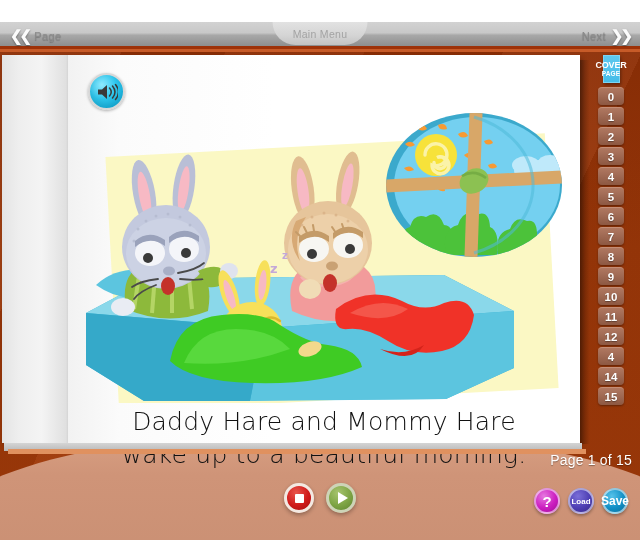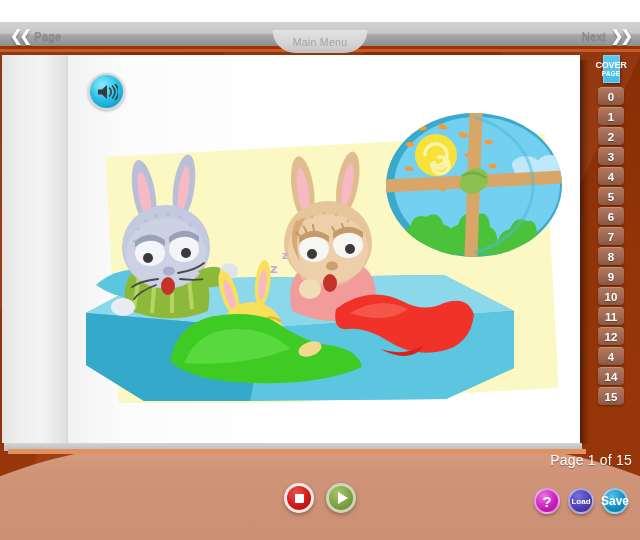--- a/index.html
+++ b/index.html
@@ -43,21 +43,21 @@
     text-shadow:0 1px 1px rgba(0,0,0,.25);
   }
   .nav-back { left:10px; }
   .nav-next { right:10px; }
   .chev { font-size:15px; font-weight:bold; color:#fbfbfb; line-height:1;
           text-shadow:0 1px 2px rgba(0,0,0,.4); letter-spacing:-3px; }
   .nav-back .nav-lbl { color:#8a8a8a; }
   .nav-next .nav-lbl { color:#8a8a8a; }
 
   .main-menu-tab {
-    position:absolute; left:50%; transform:translateX(-50%); top:30px;
+    position:absolute; left:50%; transform:translateX(-50%); top:22px;
     width:95px; height:23px;
     background:linear-gradient(to bottom,#e2e2e2 0%,#d4d4d4 60%,#c2c2c2 100%);
     border-radius:0 0 28px 28px;
     display:flex; align-items:center; justify-content:center;
     color:#a3a3a3; font-size:10.5px; letter-spacing:.3px;
     cursor:pointer; user-select:none; z-index:7;
   }
 
   
   .bg-panel {
@@ -431,20 +431,24 @@
         <path d="M110 250 q14 -34 52 -34 q36 0 54 20 q-48 18 -106 14Z" fill="#58d93d"></path>
 
         <path d="M262 196 q32 -24 66 -8 q22 12 42 2 q24 -8 30 12 q-4 30 -32 36 q-30 6 -54 -10 q-22 -14 -40 -12 q-16 2 -12 -20Z" fill="#f03228"></path>
         <path d="M276 200 q30 -18 58 -4 q-22 16 -58 4Z" fill="#f4564a"></path>
         <path d="M306 236 q24 8 44 -4 q-12 20 -44 4Z" fill="#d4241b"></path>
 
         <ellipse cx="236" cy="236" rx="12" ry="7" fill="#f2d98c" transform="rotate(-20 236 236)"></ellipse>
       </svg>
     </div>
 
+    <div class="story-text">
+      <div>Daddy Hare and Mommy Hare</div>
+      <div>wake up to a beautiful morning.</div>
+    </div>
   </div>
 
   <div class="book-bottom-edge"></div>
   <div class="book-bottom-edge2"></div>
 
   <div class="speaker-btn">
     <svg width="22" height="18" viewBox="0 0 22 18">
       <path d="M2 6.5 H6 L11 2 V16 L6 11.5 H2 Z" fill="#3a3a3a"></path>
       <path d="M13.5 5 q3.5 4 0 8" stroke="#3a3a3a" stroke-width="1.5" fill="none" stroke-linecap="round"></path>
       <path d="M16.5 3 q5 6 0 12" stroke="#3a3a3a" stroke-width="1.5" fill="none" stroke-linecap="round"></path>

